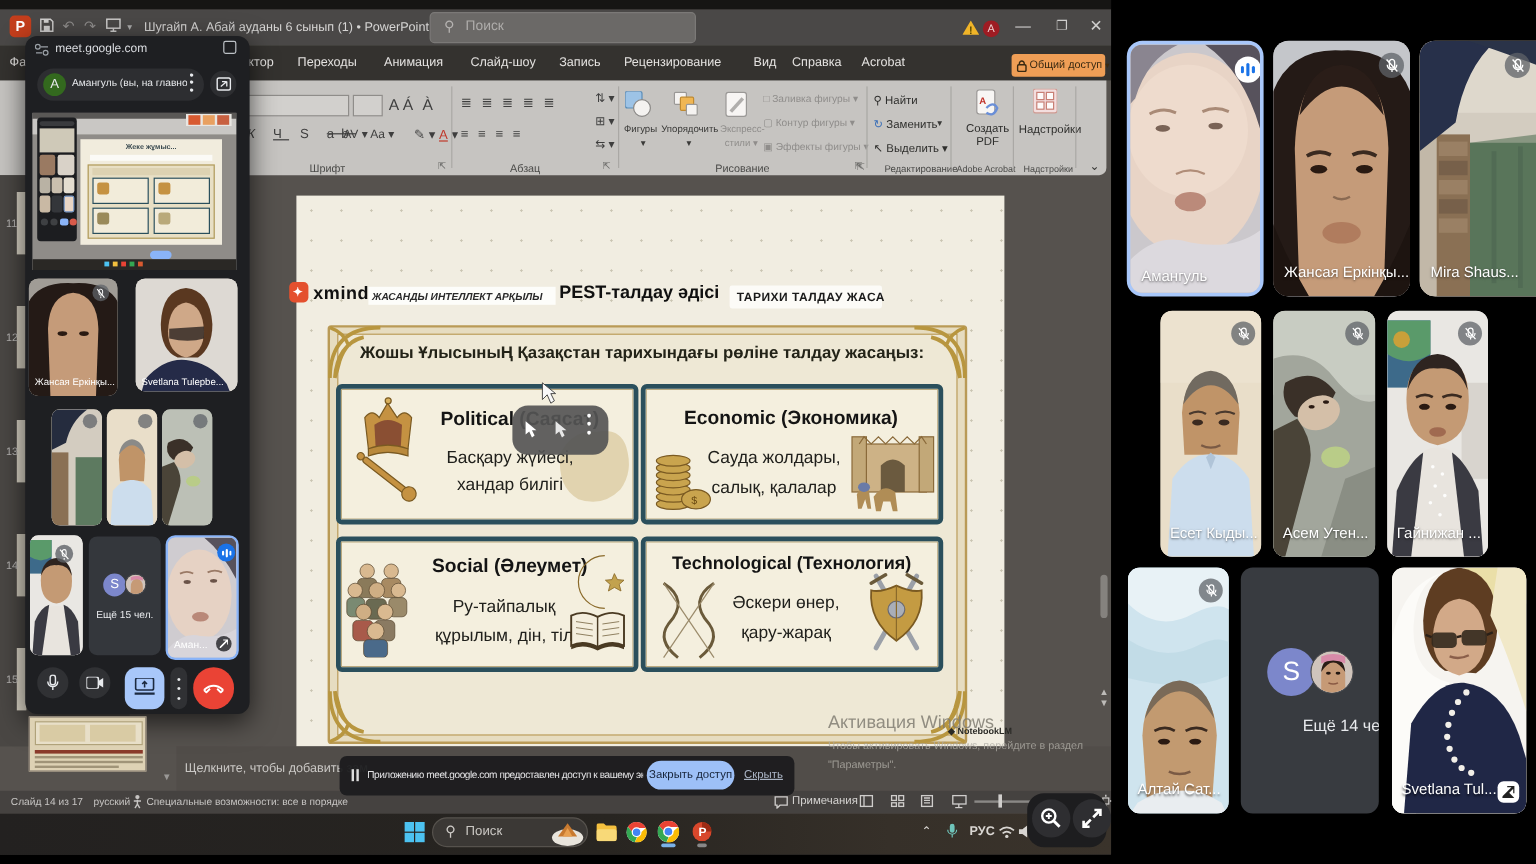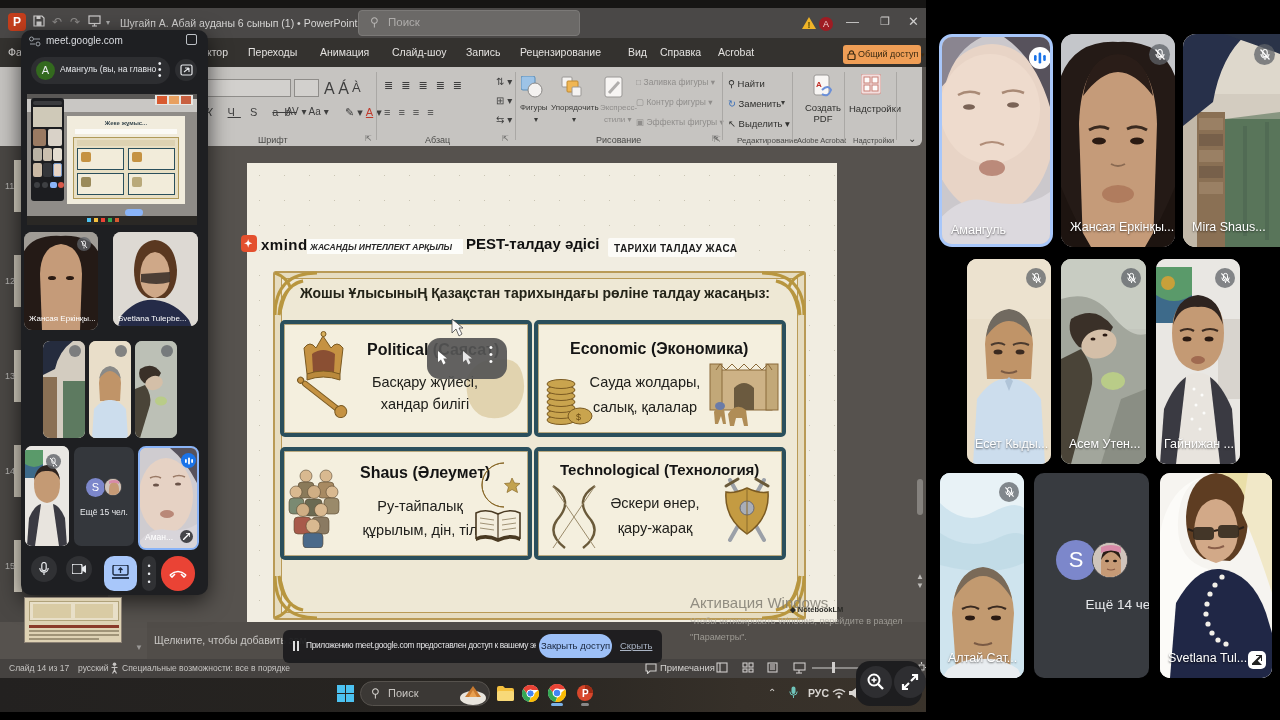--- a/index.html
+++ b/index.html
@@ -61,21 +61,21 @@
 
     <svg class="abs" style="left:847px;top:50px;z-index:3;" width="9" height="10">
         <rect x="1" y="4" width="7" height="5.5" rx="1" fill="none" stroke="#3a2a12" stroke-width="1.2"></rect>
         <path d="M2.5 4 L2.5 2.8 A2 2 0 0 1 6.5 2.8 L6.5 4" stroke="#3a2a12" stroke-width="1.2" fill="none"></path>
       </svg>
     <div class="abs" style="left:843px;top:45px;width:78px;height:19px;background:#ef9e56;border-radius:3px;color:#3a2a12;font-size:9px;text-align:left;line-height:19px;white-space:nowrap;padding-left:15px;">Общий доступ <span style="font-size:7px;">▾</span></div>
 
     <div class="abs" id="ribbon" style="left:0;top:67px;width:922px;height:79px;background:#c6c4c1;border-radius:0 0 6px 0;"></div>
     <div class="abs" style="left:204px;top:79px;width:87px;height:18px;background:#d2d0cd;border:1px solid #8f8d8a;"></div>
     <div class="abs" style="left:294px;top:79px;width:25px;height:18px;background:#d2d0cd;border:1px solid #8f8d8a;"></div>
-    <div class="abs" style="left:324px;top:80px;color:#3e3e3e;font-size:16px;">A Á</div>
+    <div class="abs" style="left:324px;top:80px;color:#3e3e3e;font-size:13px;">A Á</div>
     <div class="abs" style="left:352px;top:80px;color:#3e3e3e;font-size:13px;">À</div>
     <div class="abs" style="left:206px;top:106px;color:#3e3e3e;font-size:11px;letter-spacing:6px;"><i>К</i> <u>Ч</u> S <s>ab</s></div>
     <div class="abs" style="left:286px;top:106px;color:#3e3e3e;font-size:10px;">AV ▾ Aa ▾</div>
     <div class="abs" style="left:345px;top:106px;color:#3e3e3e;font-size:11px;">✎ ▾ <u style="color:#c0392b;">А</u> ▾</div>
     <div class="abs" style="left:258px;top:135px;color:#4a4a48;font-size:9px;">Шрифт</div>
     <div class="abs" style="left:365px;top:134px;color:#6a6a68;font-size:8px;">⇱</div>
     <div class="abs" style="left:376px;top:72px;width:1px;height:68px;background:#aaa8a5;"></div>
 
     <div class="abs" style="left:384px;top:79px;color:#3e3e3e;font-size:11px;letter-spacing:8px;">≣≣≣≣≣</div>
     <div class="abs" style="left:384px;top:106px;color:#3e3e3e;font-size:11px;letter-spacing:8px;">≡≡≡≡</div>
@@ -362,21 +362,21 @@
       <circle cx="44" cy="28" r="6" fill="#d9b990"></circle>
         <rect x="36" y="34" width="15" height="16" rx="4" fill="#9a8a6a"></rect>
       <circle cx="15" cy="46" r="6.5" fill="#cfae84"></circle>
         <rect x="6" y="53" width="17" height="17" rx="4" fill="#a85a4a"></rect>
       <circle cx="33" cy="46" r="6.5" fill="#d9b990"></circle>
         <rect x="24" y="53" width="17" height="17" rx="4" fill="#8a7a62"></rect>
       <circle cx="25" cy="62" r="7" fill="#d9b990"></circle>
         <rect x="15" y="69" width="20" height="15" rx="4" fill="#4a6a8a"></rect>
     </g>
   </svg>
-  <div class="abs" style="left:360px;top:464px;color:#141414;font-size:16px;font-weight:bold;">Shaus (Әлеумет)</div>
+  <div class="abs" style="left:360px;top:464px;color:#141414;font-size:16px;font-weight:bold;">Social (Әлеумет)</div>
   <div class="abs" style="left:330px;top:498px;width:180px;text-align:center;color:#20201c;font-size:14.5px;">Ру-тайпалық</div>
   <div class="abs" style="left:320px;top:522px;width:200px;text-align:center;color:#20201c;font-size:14.5px;">құрылым, дін, тіл</div>
   <svg class="abs" style="left:478px;top:462px;" width="44" height="46">
     <path d="M26 1 A21 21 0 1 0 26 45 A17 17 0 1 1 26 1 Z" fill="#c2a24e" stroke="#8a6a2a" stroke-width="1"></path>
     <path d="M34 16 L36.5 21 L42 21.5 L38 25 L39.5 30.5 L34 27.5 L29 30.5 L30.5 25 L26.5 21.5 L32 21 Z" fill="#c2a24e" stroke="#8a6a2a" stroke-width="0.7"></path>
   </svg>
   <svg class="abs" style="left:474px;top:508px;" width="48" height="40">
     <path d="M24 6 Q12 0 2 5 L2 30 Q12 25 24 31 Q36 25 46 30 L46 5 Q36 0 24 6 Z" fill="#f4eedd" stroke="#4a3a22" stroke-width="1.6"></path>
     <line x1="24" y1="6" x2="24" y2="31" stroke="#4a3a22" stroke-width="1.2"></line>
     <g stroke="#8a7a5a" stroke-width="0.8">

